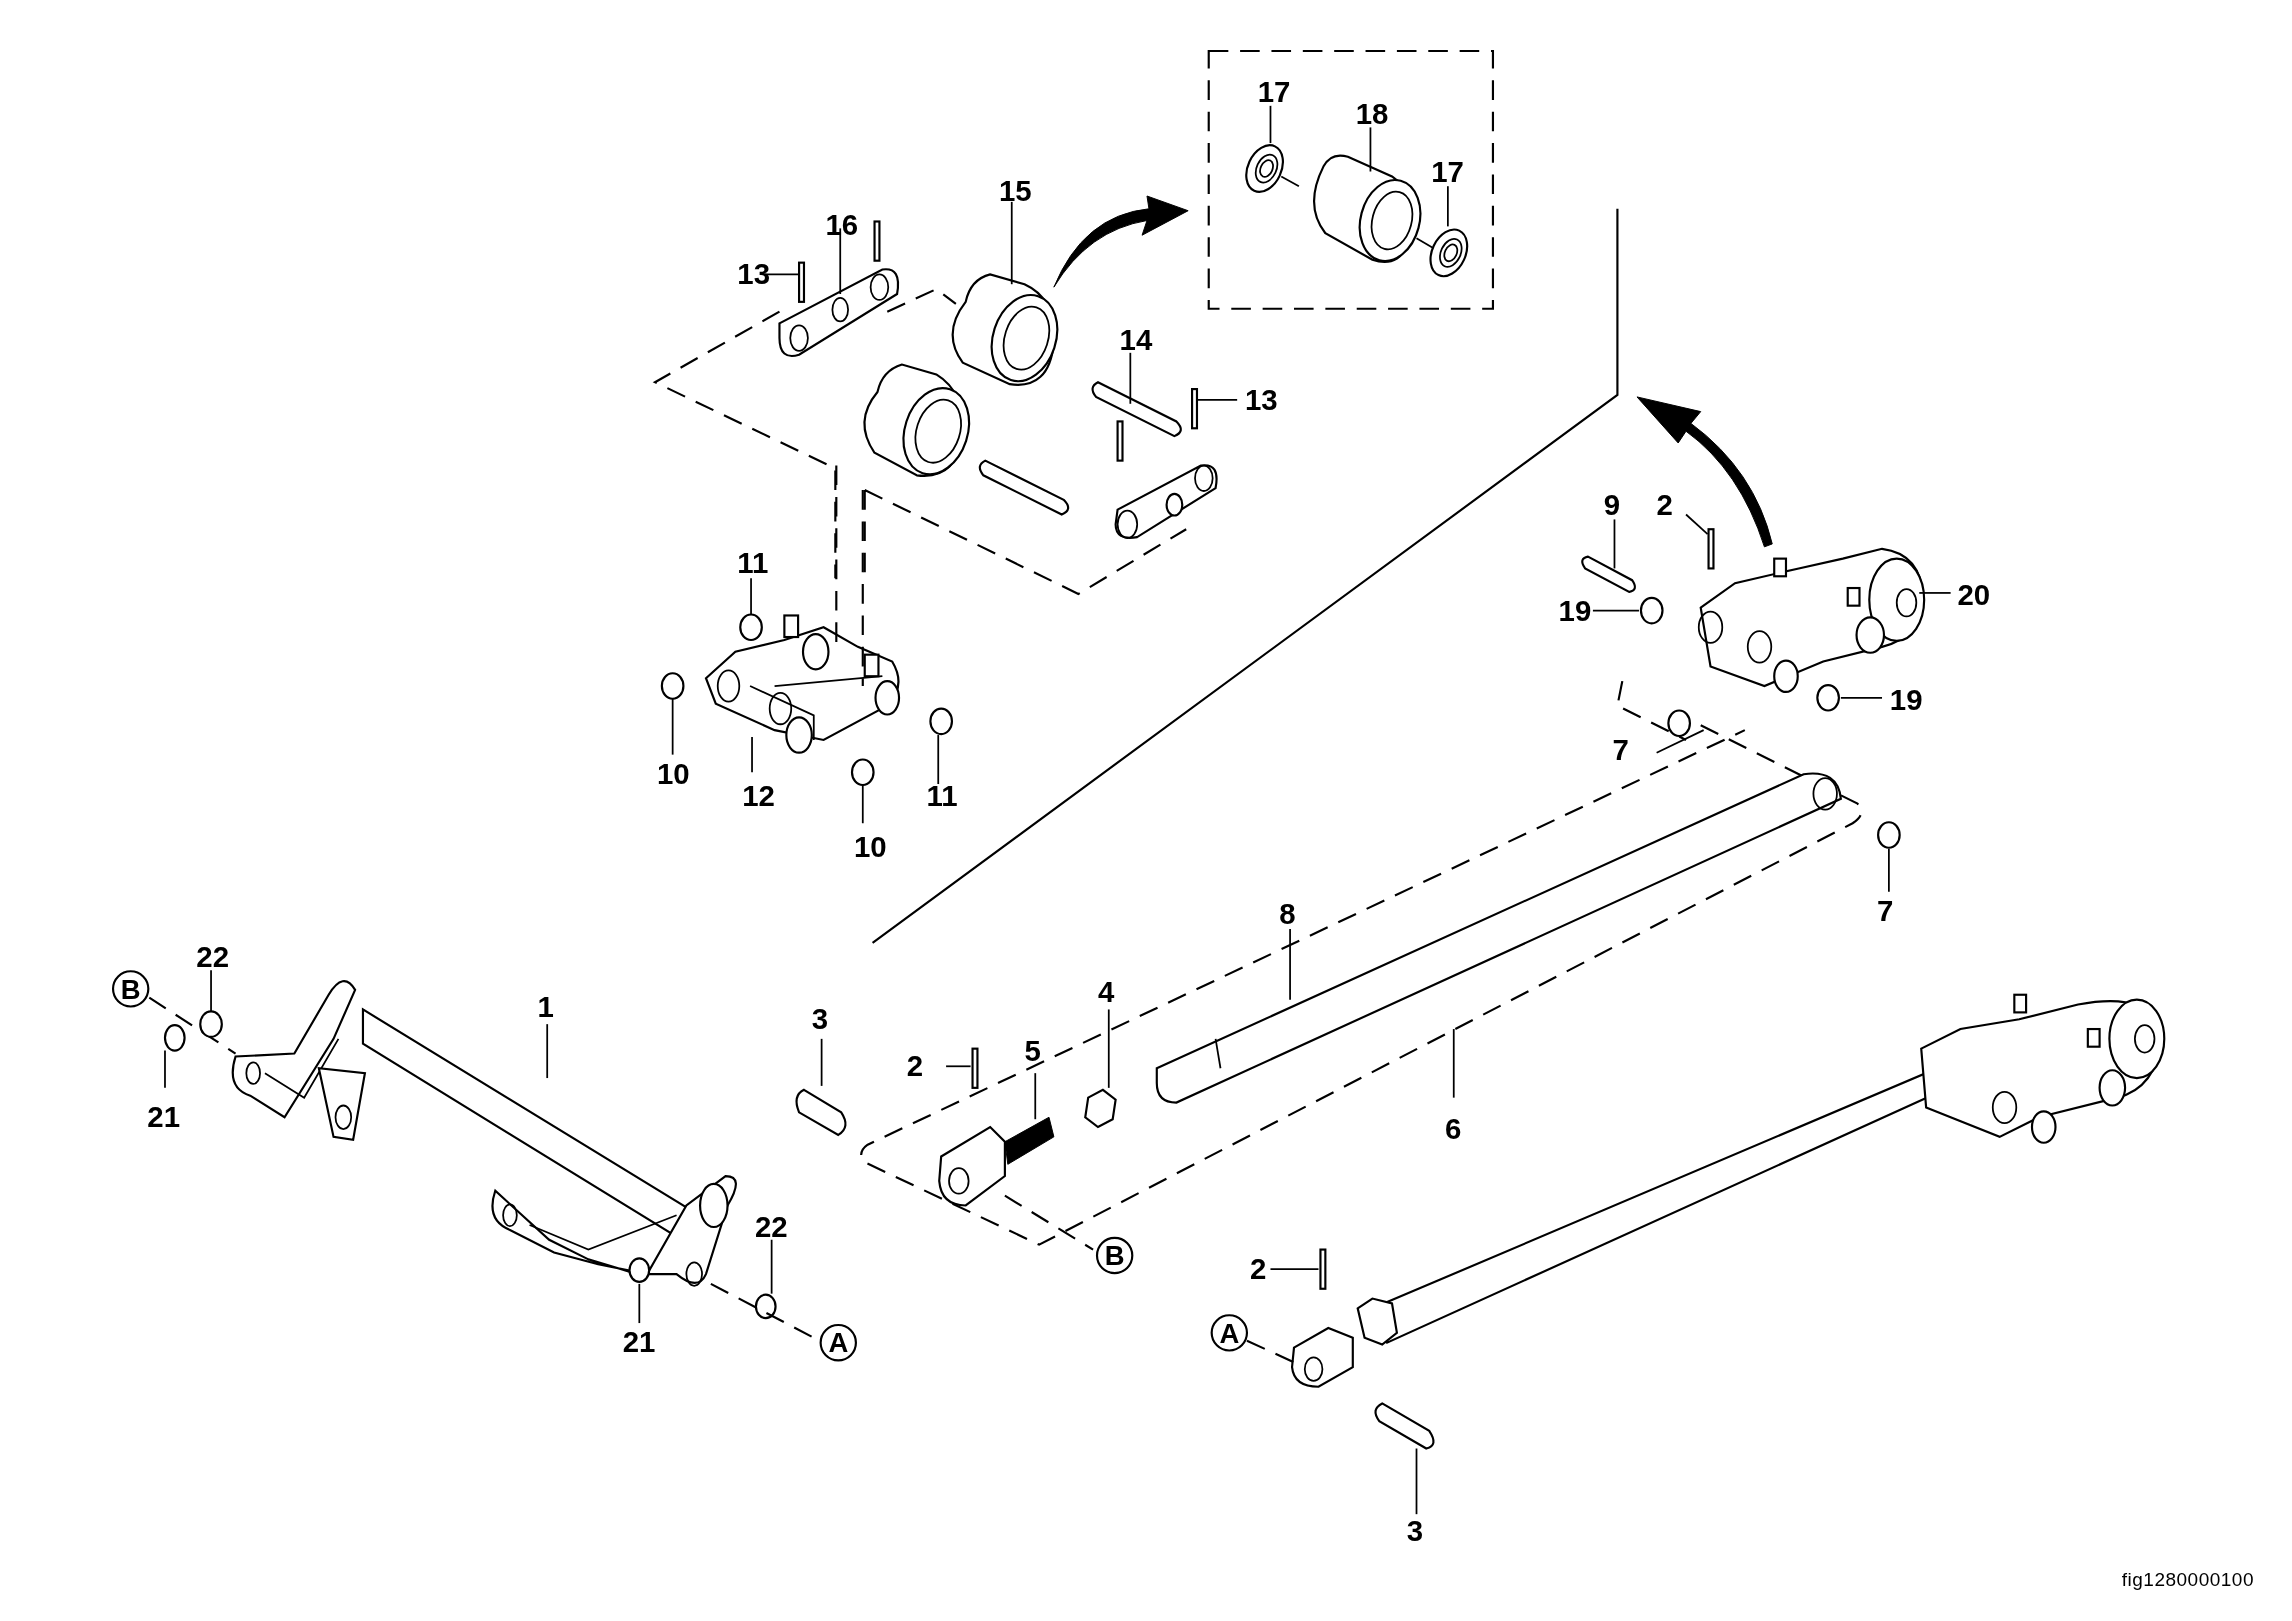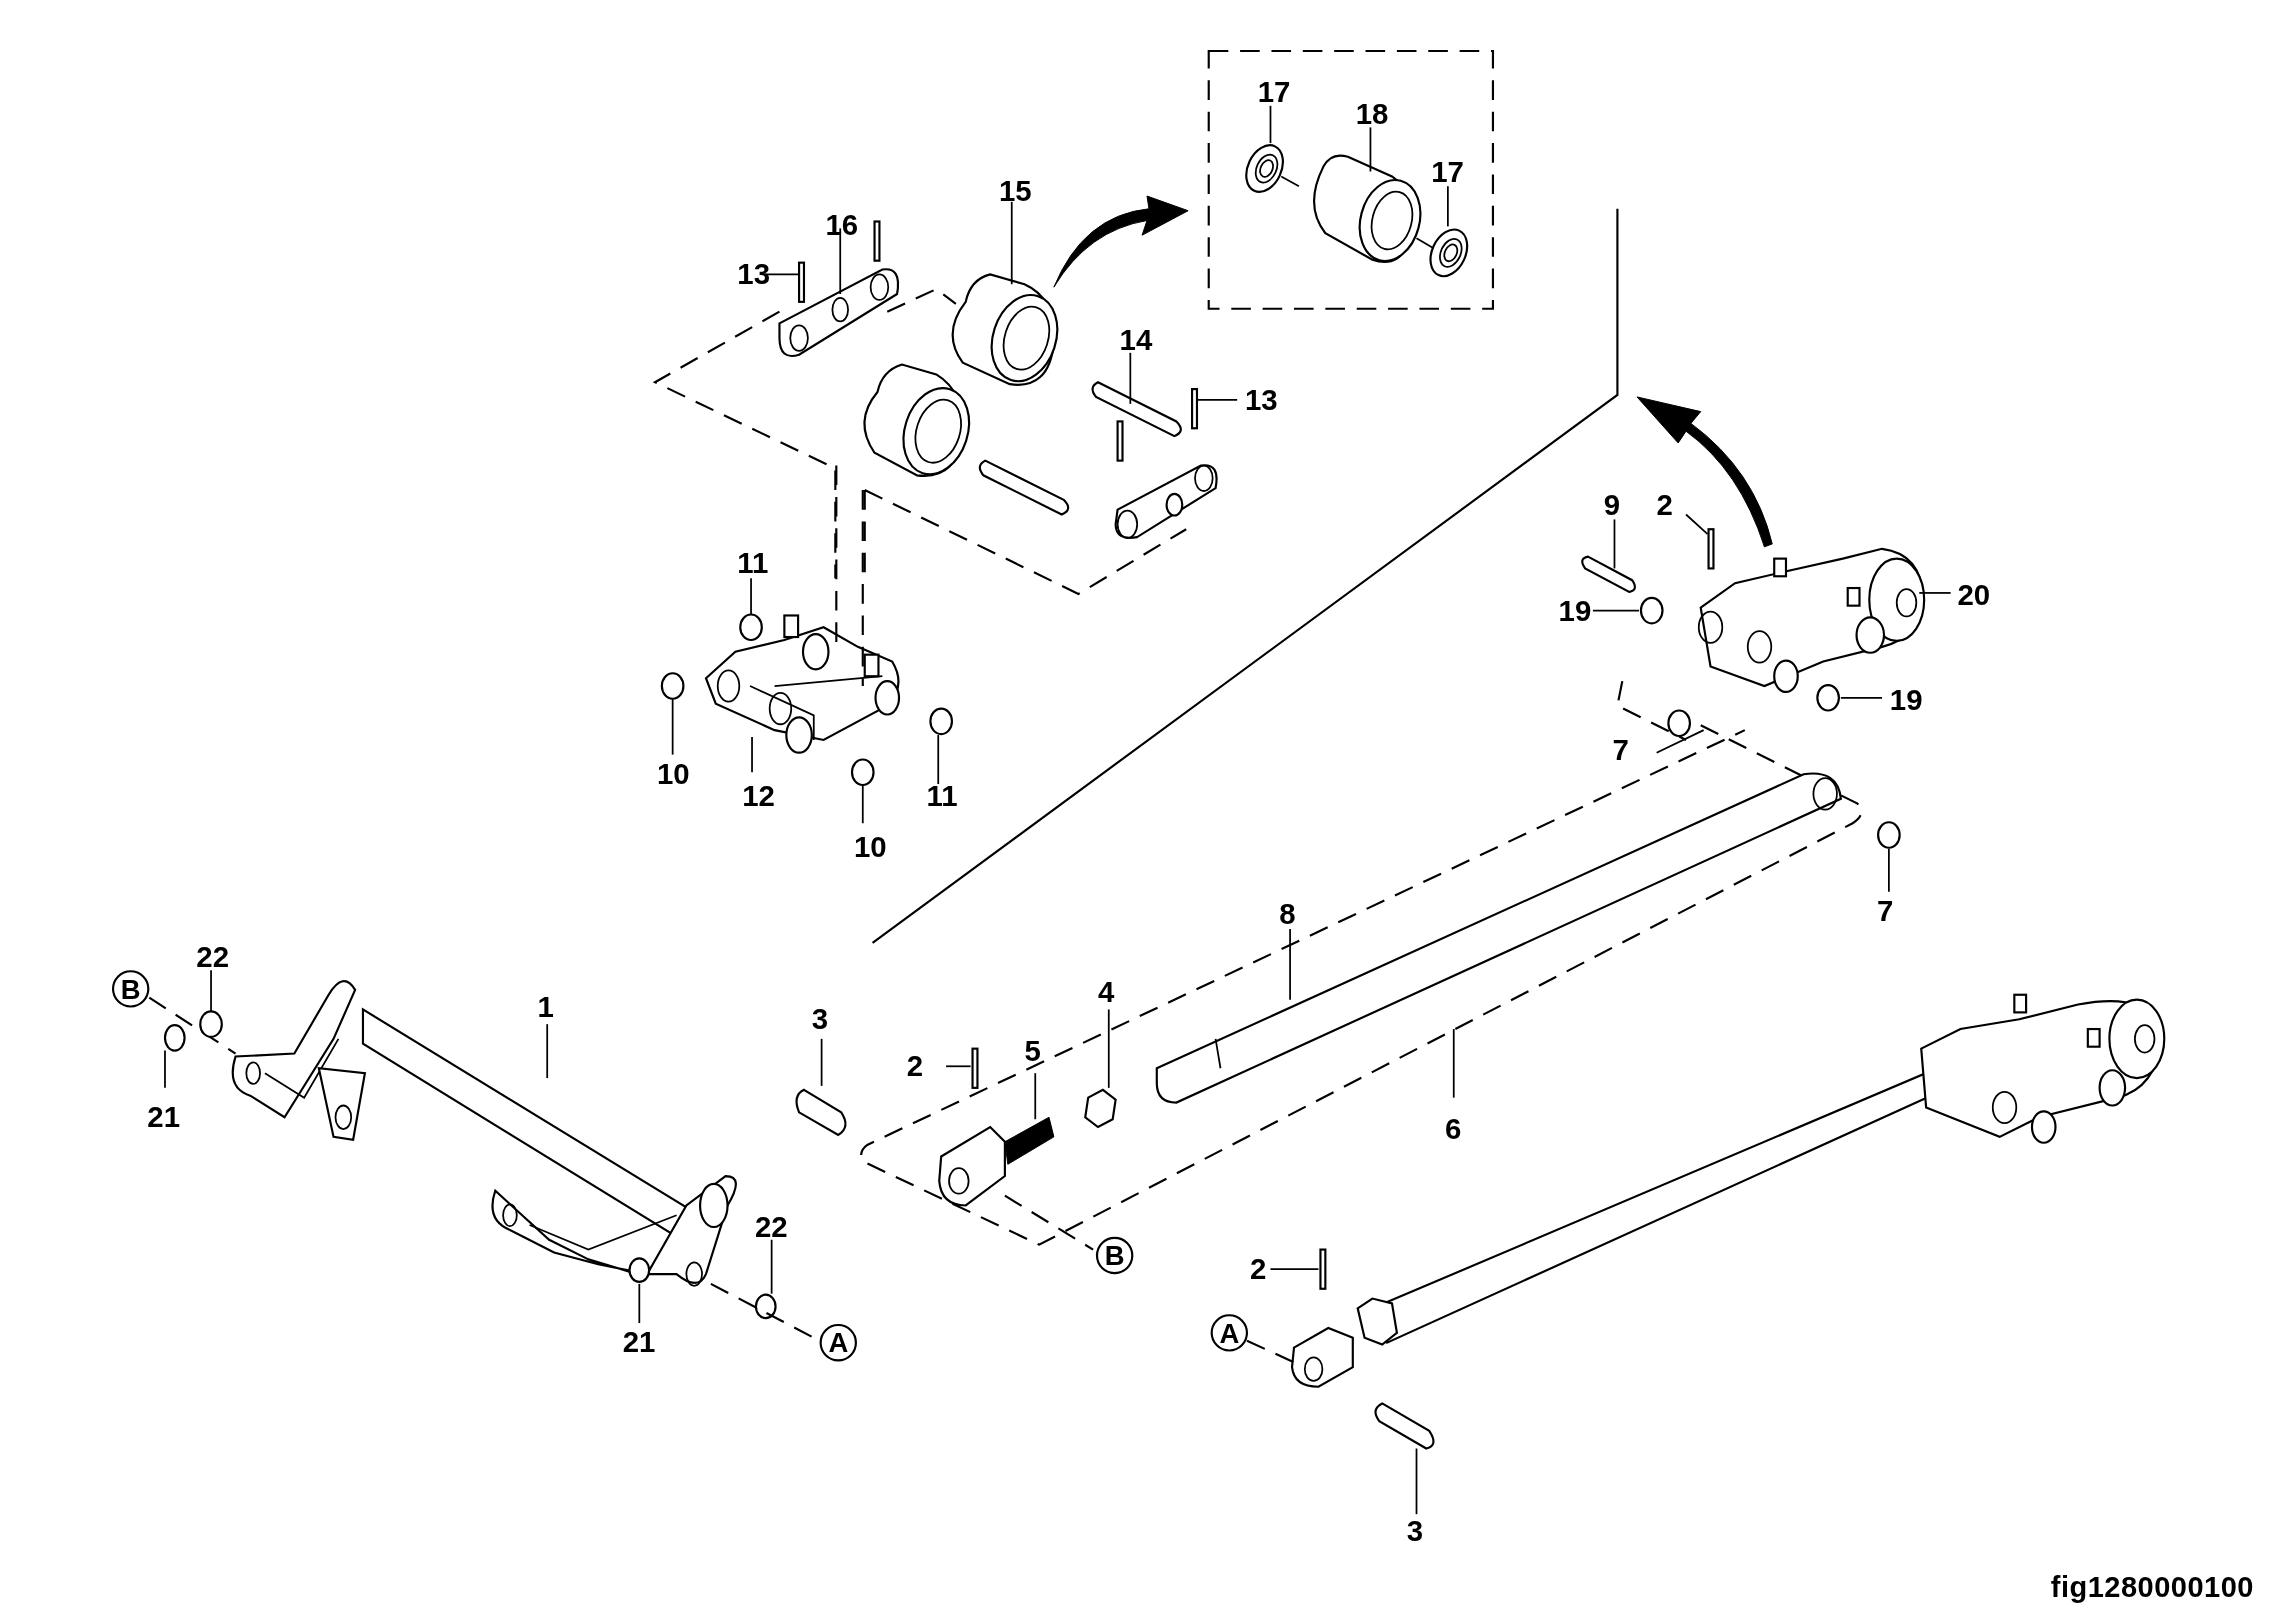--- a/index.html
+++ b/index.html
@@ -5,21 +5,21 @@
   html,body{margin:0;padding:0;background:#ffffff;}
   body{width:2293px;height:1621px;position:relative;overflow:hidden;font-family:"Liberation Sans",sans-serif;}
   #stage{position:absolute;left:0;top:0;width:2293px;height:1621px;}
   .ln{stroke:#000;stroke-width:2.2;fill:none;}
   .thin{stroke:#000;stroke-width:1.8;fill:none;}
   .dash{stroke:#000;stroke-width:2.2;fill:none;stroke-dasharray:20 12;}
   .part{stroke:#000;stroke-width:2.2;fill:#fff;}
   .solid{fill:#000;stroke:#000;}
   .callout{font-family:"Liberation Sans",sans-serif;font-weight:bold;font-size:30px;fill:#000;}
   .circ-label{font-family:"Liberation Sans",sans-serif;font-weight:bold;font-size:28px;fill:#000;}
-  #caption{position:absolute;right:39px;bottom:17px;font-family:"Liberation Sans",sans-serif;font-size:29px;color:#000;font-weight:bold;letter-spacing:0.5px;}
+  #caption{position:absolute;right:39px;bottom:30px;font-family:"Liberation Sans",sans-serif;font-size:19px;color:#000;font-weight:normal;letter-spacing:0.5px;}
 </style>
 </head>
 <body>
 
 <svg id="stage" viewBox="0 0 2339 1654" xmlns="http://www.w3.org/2000/svg">
 
   <g>
     <rect x="1233" y="52" width="290" height="263" class="dash"></rect>
 
     <g>

